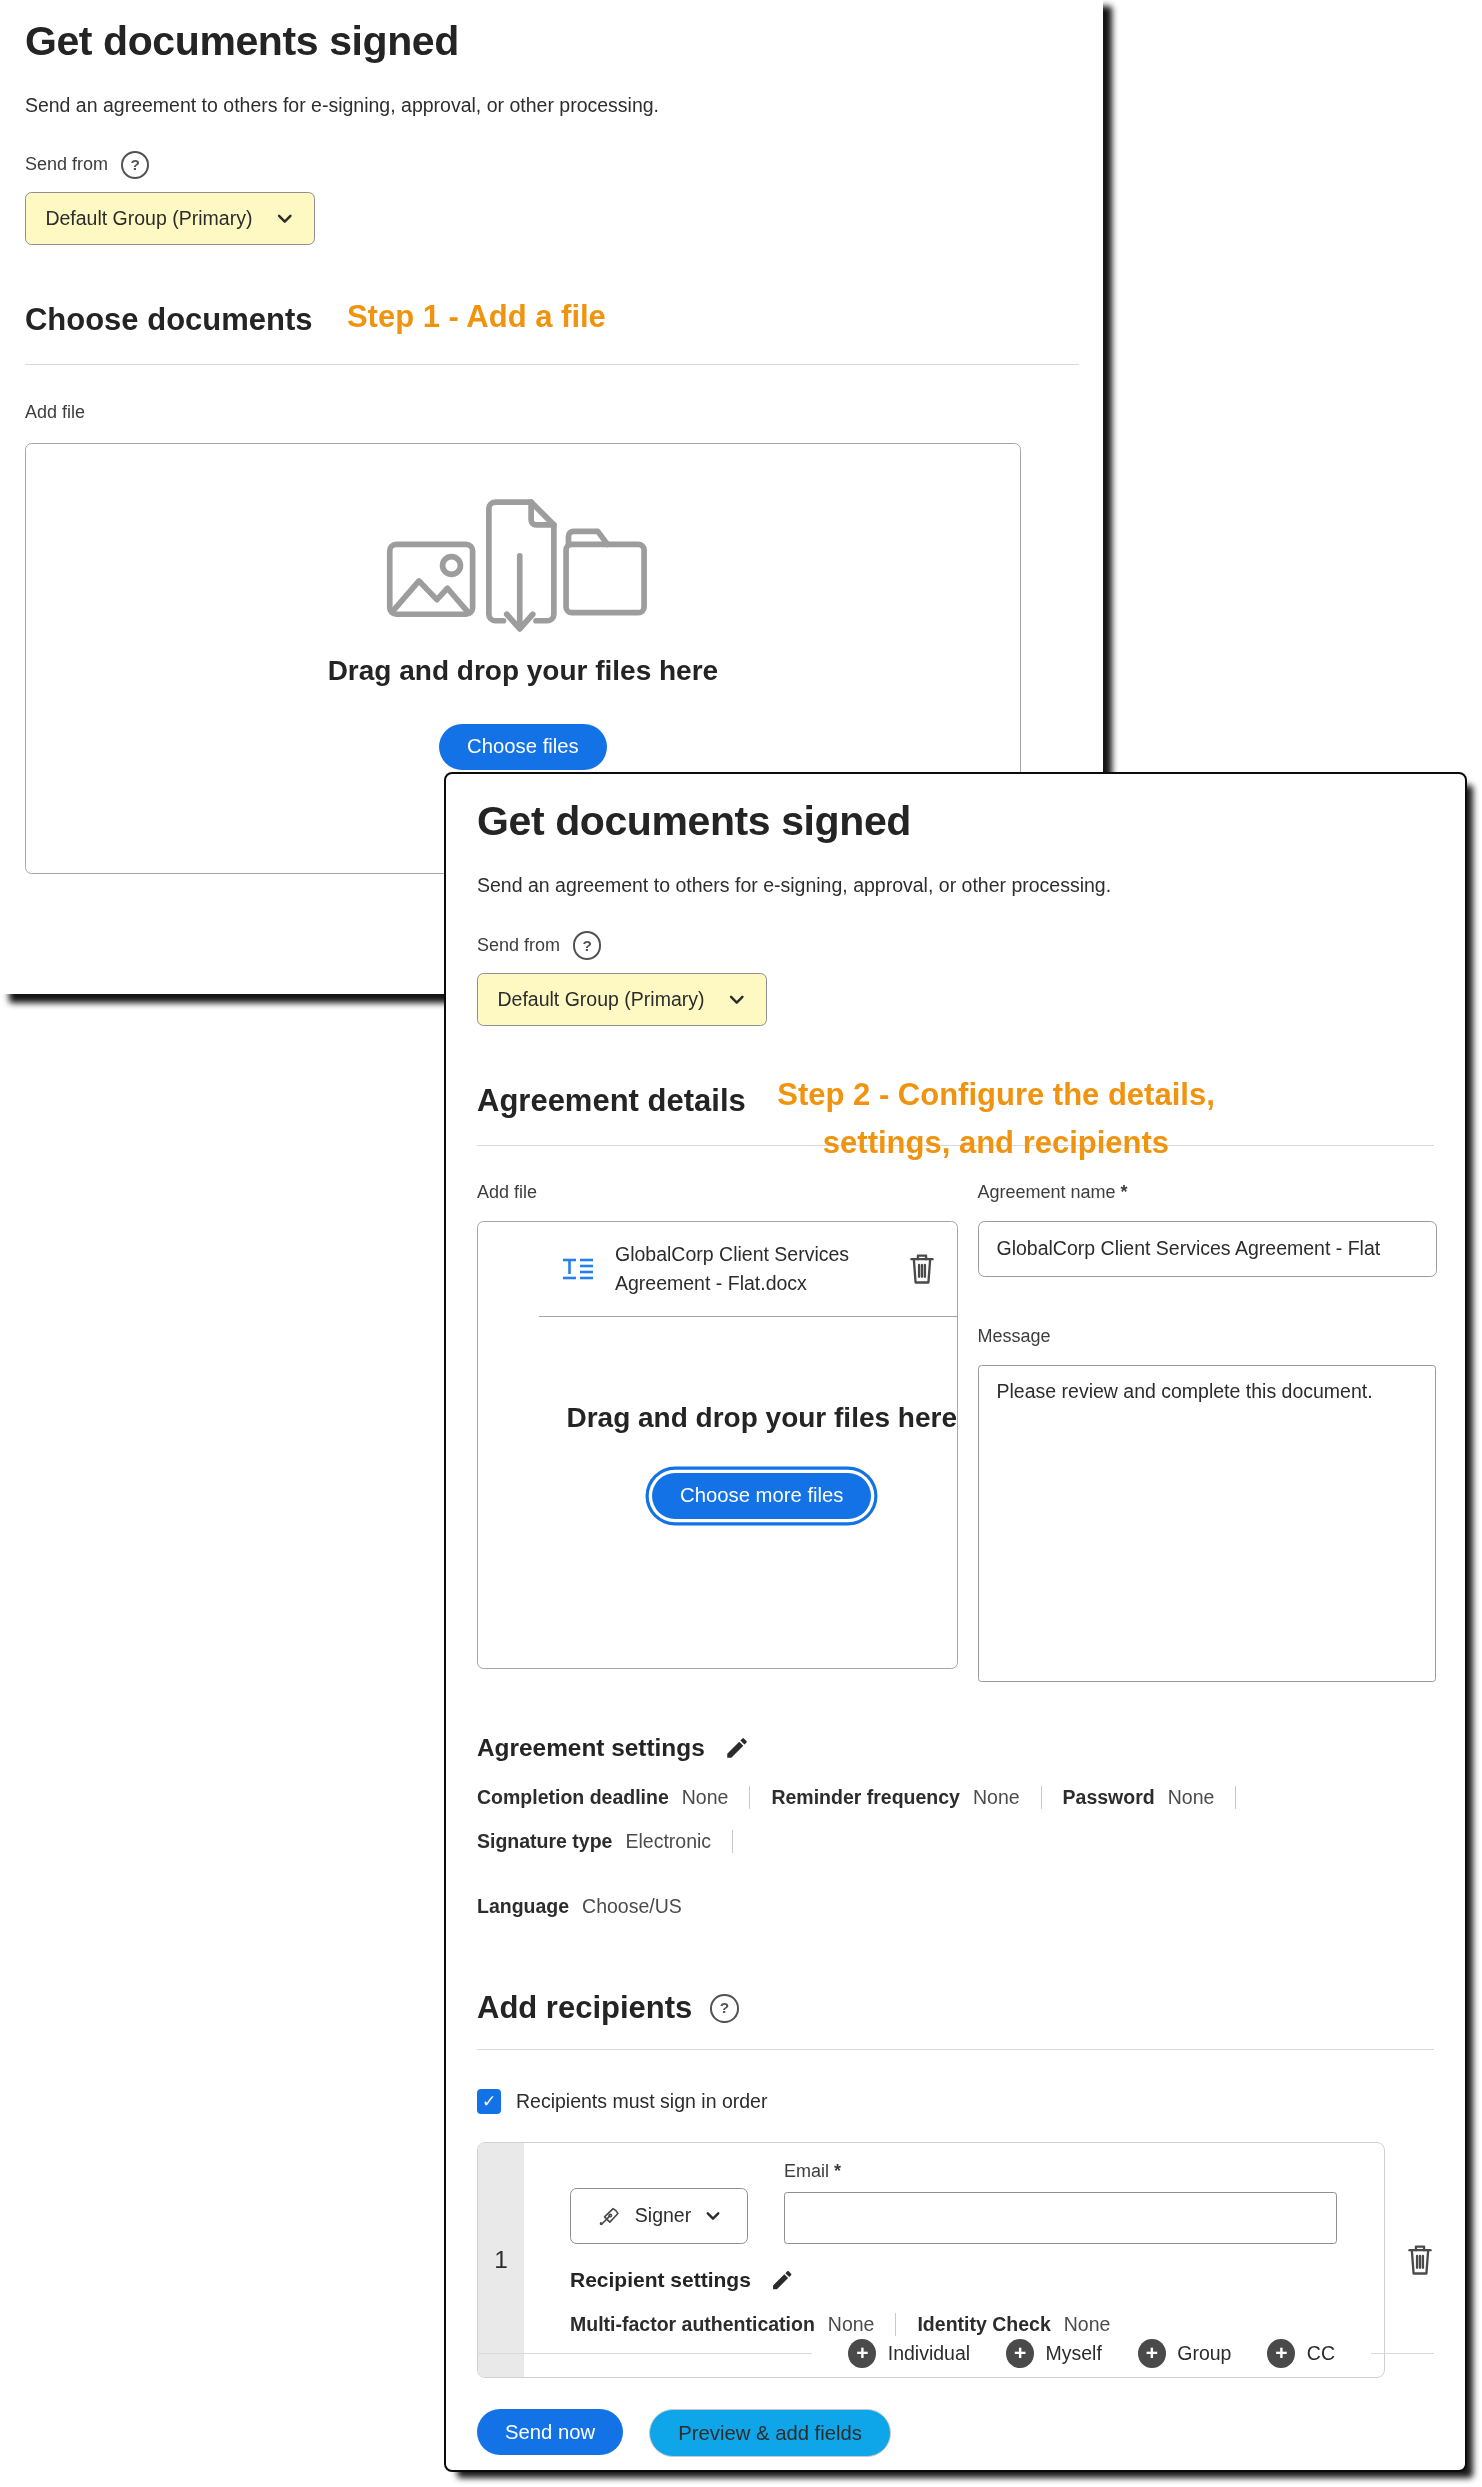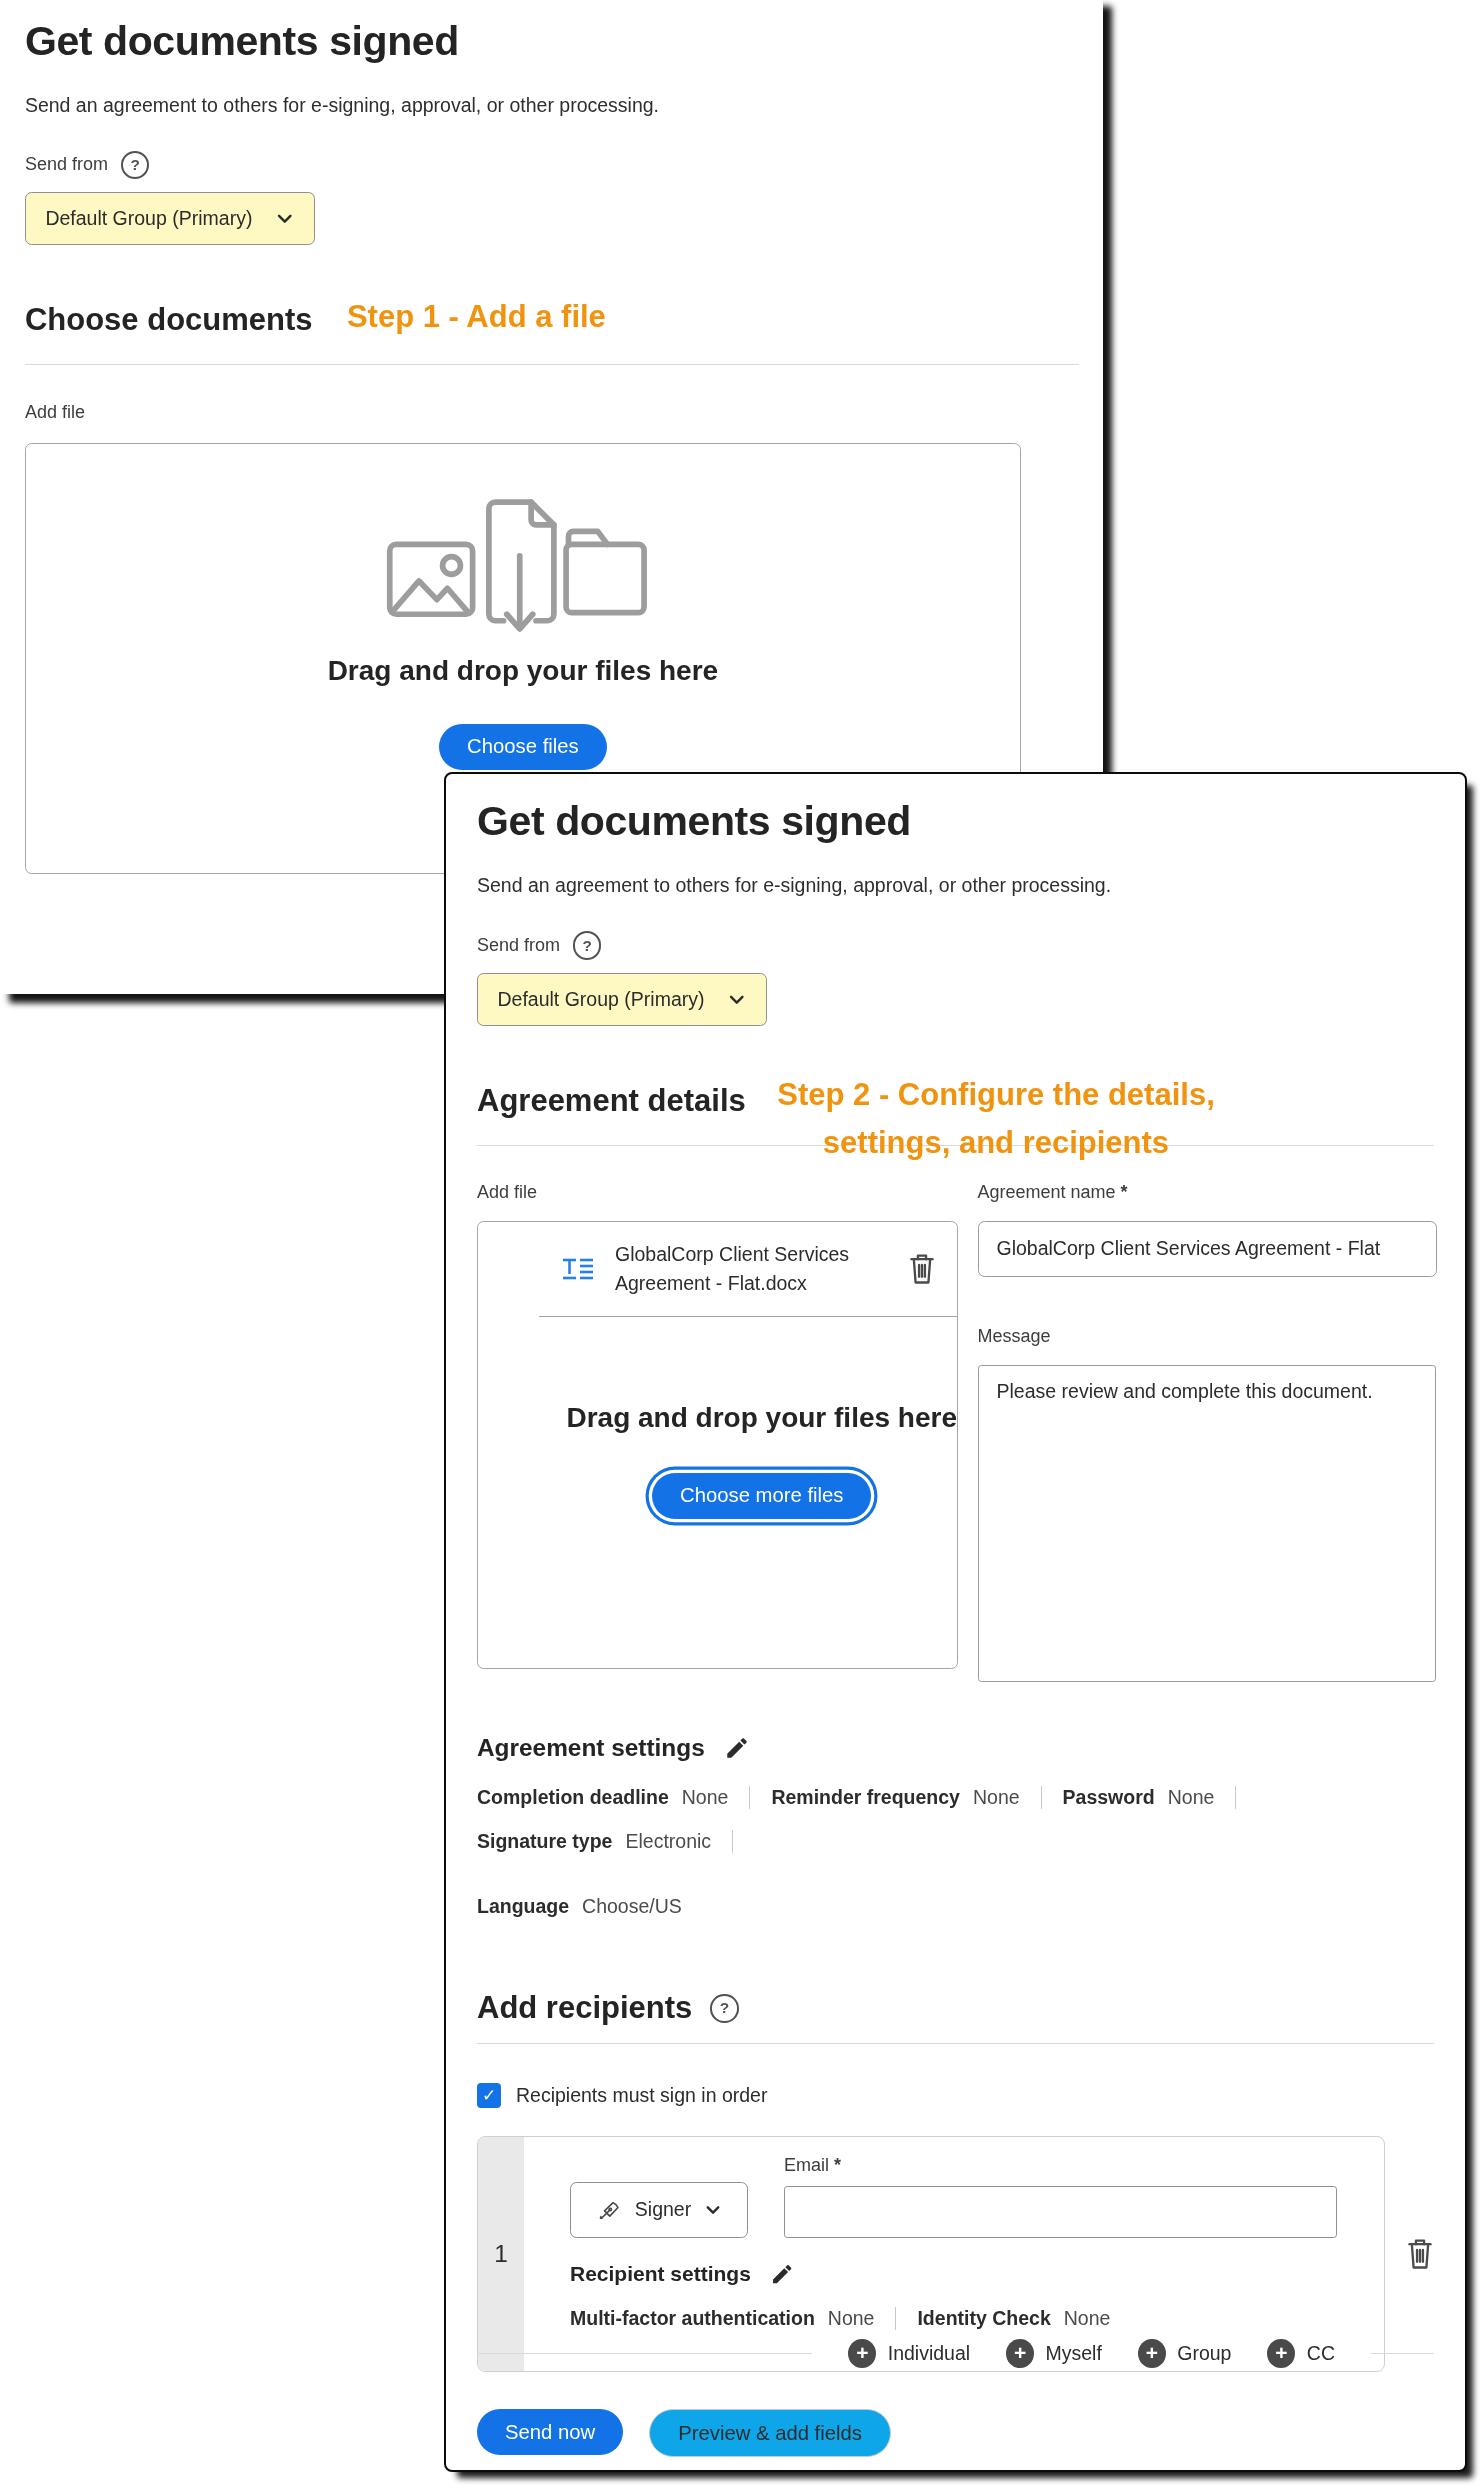--- a/index.html
+++ b/index.html
@@ -68,21 +68,21 @@
   .subhead-row { display:flex; align-items:center; gap:19.5px; margin-top:49px; }
   .subhead { font-size:24.4px; font-weight:700; color:#242424; }
   .meta-row { display:flex; flex-wrap:wrap; align-items:center; margin-top:24.4px; font-size:19.5px; row-gap:21px; }
   .meta-item { display:inline-flex; align-items:center; }
   .meta-item .meta-label { font-weight:700; color:#2c2c2c; margin-right:13px; }
   .meta-item .meta-value { color:#4b4b4b; }
   .meta-item.sep { border-right:1.6px solid #c9c9c9; padding-right:21px; margin-right:21px; }
   .line-break { flex-basis:100%; height:0; }
 
   
-  .recips-head { margin-top:72px; padding-bottom:17px; border-bottom:1.6px solid #d9d9d9;
+  .recips-head { margin-top:72px; padding-bottom:23px; border-bottom:1.6px solid #d9d9d9;
                  display:flex; align-items:center; gap:18px; }
   .recips-head .section-heading { display:inline-flex; }
   .check-row { margin-top:39px; display:flex; align-items:center; gap:14.6px; }
   .checkbox { width:24.4px; height:24.4px; background:#1373E6; border-radius:4.1px; display:inline-flex;
               align-items:center; justify-content:center; color:#fff; font-size:17px; font-weight:700; cursor:pointer; }
   .check-label { font-size:19.5px; color:#2c2c2c; }
   .rec-outer { margin-top:28px; display:flex; align-items:center; gap:16.3px; }
   .recipient-card { flex:1; display:flex; border:1.2px solid #cfcfcf; border-radius:8.1px; min-height:234px; background:#fff; }
   .rec-strip { width:46px; background:#e9e9e9; border-radius:7.3px 0 0 7.3px; display:flex; align-items:center;
                justify-content:center; font-size:24.4px; color:#2c2c2c; }

